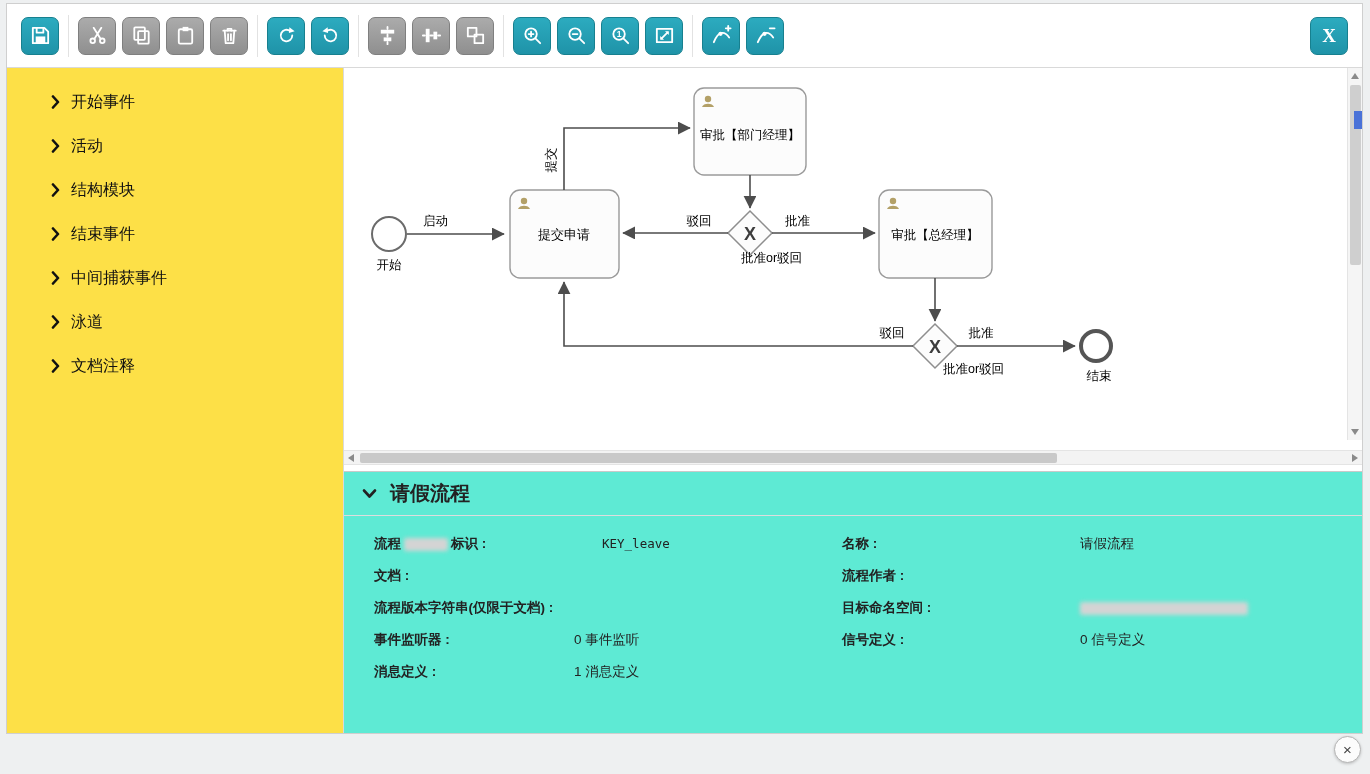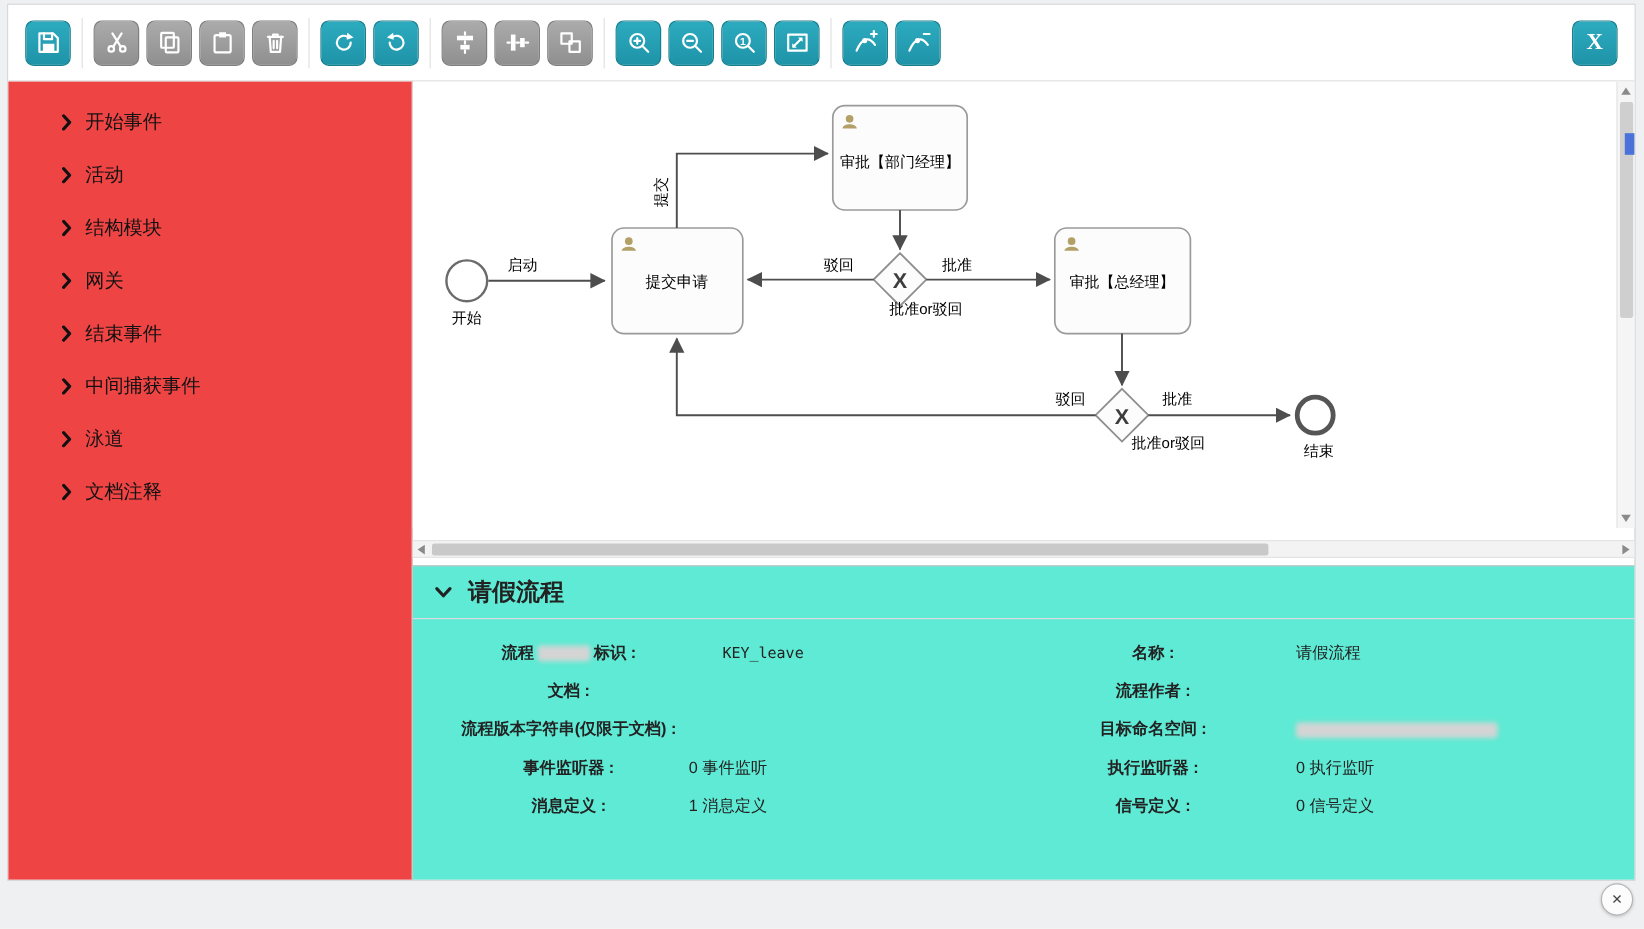--- a/index.html
+++ b/index.html
@@ -29,21 +29,21 @@
   .tb.on  { background:linear-gradient(#2cabbf,#1f93a8); border:1px solid #17808f; }
   .tb.off { background:linear-gradient(#ababab,#8f8f8f); border:1px solid #7f7f7f; }
   .tb svg { width:23px; height:23px; stroke:#fff; fill:none; stroke-width:1.9; stroke-linecap:round; stroke-linejoin:round; }
   .tb-x {
     margin-left:auto; color:#fff; font-weight:bold; font-size:19px;
     font-family:"Liberation Serif", serif;
   }
   
   .sidebar {
     position:absolute; left:0; top:64px; width:337px; bottom:0;
-    border-right:1px solid #d9d9d9; background:#ef4444; padding:12px 0 0 44px;
+    border-right:1px solid #d9d9d9; background:#fde047; padding:12px 0 0 44px;
   }
   .side-item {
     display:flex; align-items:center; gap:11px; height:44px;
     font-size:16px; color:#111; cursor:pointer;
   }
   .side-item svg { width:9px; height:14px; stroke:#111; fill:none; stroke-width:2.6; stroke-linecap:round; stroke-linejoin:round; }
   
   .canvas-col { position:absolute; left:337px; top:64px; right:0; bottom:0; }
   .canvas { position:absolute; left:0; top:0; right:0; height:372px; background:#fff; overflow:hidden; }
   .canvas svg.diagram { position:absolute; left:0; top:0; font-family:"Liberation Sans", sans-serif; }
@@ -67,21 +67,21 @@
     position:absolute; left:0; right:0; top:403px; bottom:0;
     background:#5eead4; border-top:1px solid #c9c9c9;
   }
   .props-header {
     height:44px; display:flex; align-items:center; gap:13px;
     padding-left:18px; border-bottom:1px solid #ddd; cursor:pointer;
   }
   .props-header svg { width:15px; height:11px; stroke:#222; fill:none; stroke-width:2.6; stroke-linecap:round; stroke-linejoin:round; }
   .props-title { font-size:20px; font-weight:bold; color:#222; }
   .props-body { padding:18px 20px 0 30px; display:flex; }
-  .pcol { display:flex; flex-direction:column;text-align:center; }
+  .pcol { display:flex; flex-direction:column; }
   .pcol.left  { width:468px; }
   .pcol.right { flex:1; }
   .prow { display:flex; margin-bottom:13px; font-size:13.5px; color:#222; line-height:19px; }
   .plbl { font-weight:bold; width:200px; flex-shrink:0; }
   .pcol.right .plbl { width:238px; }
   .pval { color:#222; }
   .mono { font-family:"DejaVu Sans Mono", monospace; font-size:12.5px;padding-left:28px; }
   .redact { display:inline-block; vertical-align:middle; background:#d4d4d4; border-radius:2px; filter:blur(2px); }
   .redact.rlbl { width:44px; height:13px; margin:0 3px; }
   .redact.rval { width:168px; height:13px; }
@@ -244,26 +244,20 @@
     <div class="side-item">
       <svg viewBox="0 0 9 14">
           <path d="M2 1.5 7 7 2 12.5"></path>
         </svg>
       <span>结构模块</span>
     </div>
     <div class="side-item">
       <svg viewBox="0 0 9 14">
           <path d="M2 1.5 7 7 2 12.5"></path>
         </svg>
-      <span>网关</span>
-    </div>
-    <div class="side-item">
-      <svg viewBox="0 0 9 14">
-          <path d="M2 1.5 7 7 2 12.5"></path>
-        </svg>
       <span>结束事件</span>
     </div>
     <div class="side-item">
       <svg viewBox="0 0 9 14">
           <path d="M2 1.5 7 7 2 12.5"></path>
         </svg>
       <span>中间捕获事件</span>
     </div>
     <div class="side-item">
       <svg viewBox="0 0 9 14">
@@ -427,24 +421,20 @@
           </div>
           <div class="prow">
             <span class="plbl">流程作者 :</span>
             <span class="pval"></span>
           </div>
           <div class="prow">
             <span class="plbl">目标命名空间 :</span>
             <span class="pval"><span class="redact rval"></span></span>
           </div>
           <div class="prow">
-            <span class="plbl">执行监听器 :</span>
-            <span class="pval">0 执行监听</span>
-          </div>
-          <div class="prow">
             <span class="plbl">信号定义 :</span>
             <span class="pval">0 信号定义</span>
           </div>
         </div>
       </div>
     </div>
   </div>
 
   <div class="edge-artifact"></div>
 </div>

